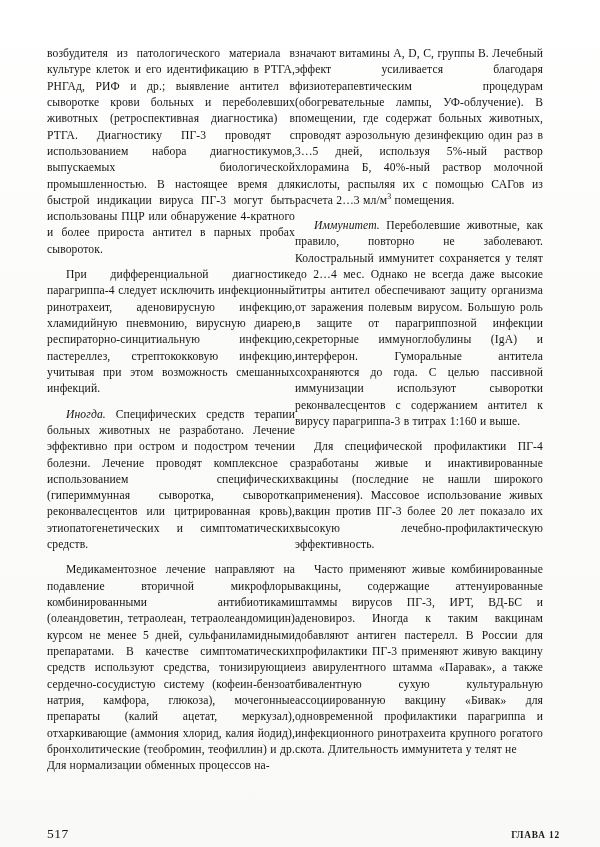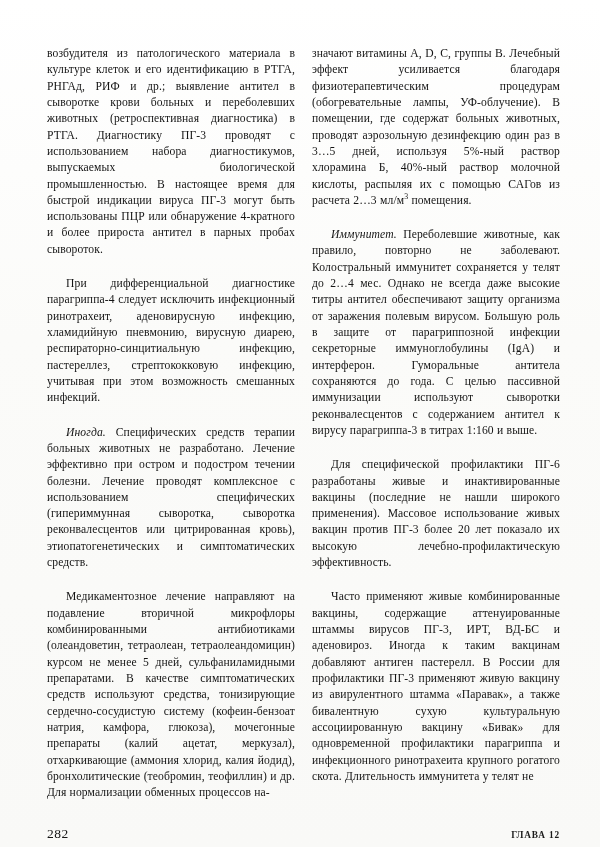--- a/index.html
+++ b/index.html
@@ -33,21 +33,20 @@
   }
 
   .content {
     position: absolute;
     left: 47px;
     top: 46px;
     width: 513px;
     height: 732px;
     display: flex;
     flex-direction: row;
-    justify-content: space-between;
   }
 
   .column {
     width: 248px;
     box-sizing: border-box;
   }
 
   .para {
     margin: 0;
     font-size: 11.6px;
@@ -55,21 +54,21 @@
     text-align: justify;
     text-justify: inter-word;
     letter-spacing: 0.01em;
     word-spacing: 0.02em;
     -webkit-hyphens: none;
     hyphens: none;
     color: #141414;
   }
 
   .para + .para {
-    margin-top: 18px;
+    margin-top: 9px;
   }
 
   .para.indent {
     text-indent: 19px;
   }
 
   .runin {
     font-style: italic;
   }
 
@@ -117,23 +116,23 @@
     <div class="column">
       <p class="para">возбудителя из патологического материала в культуре клеток и его идентификацию в РТГА, РНГАд, РИФ и др.; выявление антител в сыворотке крови больных и переболевших животных (ретроспективная диагностика) в РТГА. Диагностику ПГ-3 проводят с использованием набора диагностикумов, выпускаемых биологической промышленностью. В настоящее время для быстрой индикации вируса ПГ-3 могут быть использованы ПЦР или обнаружение 4-кратного и более прироста антител в парных пробах сывороток.</p>
       <p class="para indent">При дифференциальной диагностике парагриппа-4 следует исключить инфекционный ринотрахеит, аденовирусную инфекцию, хламидийную пневмонию, вирусную диарею, респираторно-синцитиальную инфекцию, пастереллез, стрептококковую инфекцию, учитывая при этом возможность смешанных инфекций.</p>
       <p class="para indent"><span class="runin">Иногда.</span><span> Специфических средств терапии больных животных не разработано. Лечение эффективно при остром и подостром течении болезни. Лечение проводят комплексное с использованием специфических (гипериммунная сыворотка, сыворотка реконвалесцентов или цитрированная кровь), этиопатогенетических и симптоматических средств.</span></p>
       <p class="para indent">Медикаментозное лечение направляют на подавление вторичной микрофлоры комбинированными антибиотиками (олеандоветин, тетраолеан, тетраолеандомицин) курсом не менее 5 дней, сульфаниламидными препаратами. В качестве симптоматических средств используют средства, тонизирующие сердечно-сосудистую систему (кофеин-бензоат натрия, камфора, глюкоза), мочегонные препараты (калий ацетат, меркузал), отхаркивающие (аммония хлорид, калия йодид), бронхолитические (теобромин, теофиллин) и др. Для нормализации обменных процессов на-</p>
     </div>
 
     <div class="column">
       <p class="para"><span>значают витамины A, D, C, группы B. Лечебный эффект усиливается благодаря физиотерапевтическим процедурам (обогревательные лампы, УФ-облучение). В помещении, где содержат больных животных, проводят аэрозольную дезинфекцию один раз в 3…5 дней, используя 5%-ный раствор хлорамина Б, 40%-ный раствор молочной кислоты, распыляя их с помощью САГов из расчета 2…3 мл/м</span><sup class="expo">3</sup><span> помещения.</span></p>
       <p class="para indent"><span class="runin">Иммунитет.</span><span> Переболевшие животные, как правило, повторно не заболевают. Колостральный иммунитет сохраняется у телят до 2…4 мес. Однако не всегда даже высокие титры антител обеспечивают защиту организма от заражения полевым вирусом. Большую роль в защите от парагриппозной инфекции секреторные иммуноглобулины (IgA) и интерферон. Гуморальные антитела сохраняются до года. С целью пассивной иммунизации используют сыворотки реконвалесцентов с содержанием антител к вирусу парагриппа-3 в титрах 1:160 и выше.</span></p>
-      <p class="para indent">Для специфической профилактики ПГ-6 разработаны живые и инактивированные вакцины (последние не нашли широкого применения). Массовое использование живых вакцин против ПГ-3 более 20 лет показало их высокую лечебно-профилактическую эффективность.</p>
+      <p class="para indent">Для специфической профилактики ПГ-4 разработаны живые и инактивированные вакцины (последние не нашли широкого применения). Массовое использование живых вакцин против ПГ-3 более 20 лет показало их высокую лечебно-профилактическую эффективность.</p>
       <p class="para indent">Часто применяют живые комбинированные вакцины, содержащие аттенуированные штаммы вирусов ПГ-3, ИРТ, ВД-БС и аденовироз. Иногда к таким вакцинам добавляют антиген пастерелл. В России для профилактики ПГ-3 применяют живую вакцину из авирулентного штамма «Паравак», а также бивалентную сухую культуральную ассоциированную вакцину «Бивак» для одновременной профилактики парагриппа и инфекционного ринотрахеита крупного рогатого скота. Длительность иммунитета у телят не</p>
     </div>
 
   </div>
 
   <div class="footer">
-    <span class="folio">282</span>
+    <span class="folio">517</span>
     <span class="chapter-mark">ГЛАВА 12</span>
   </div>
 </div>
 
 </body></html>

